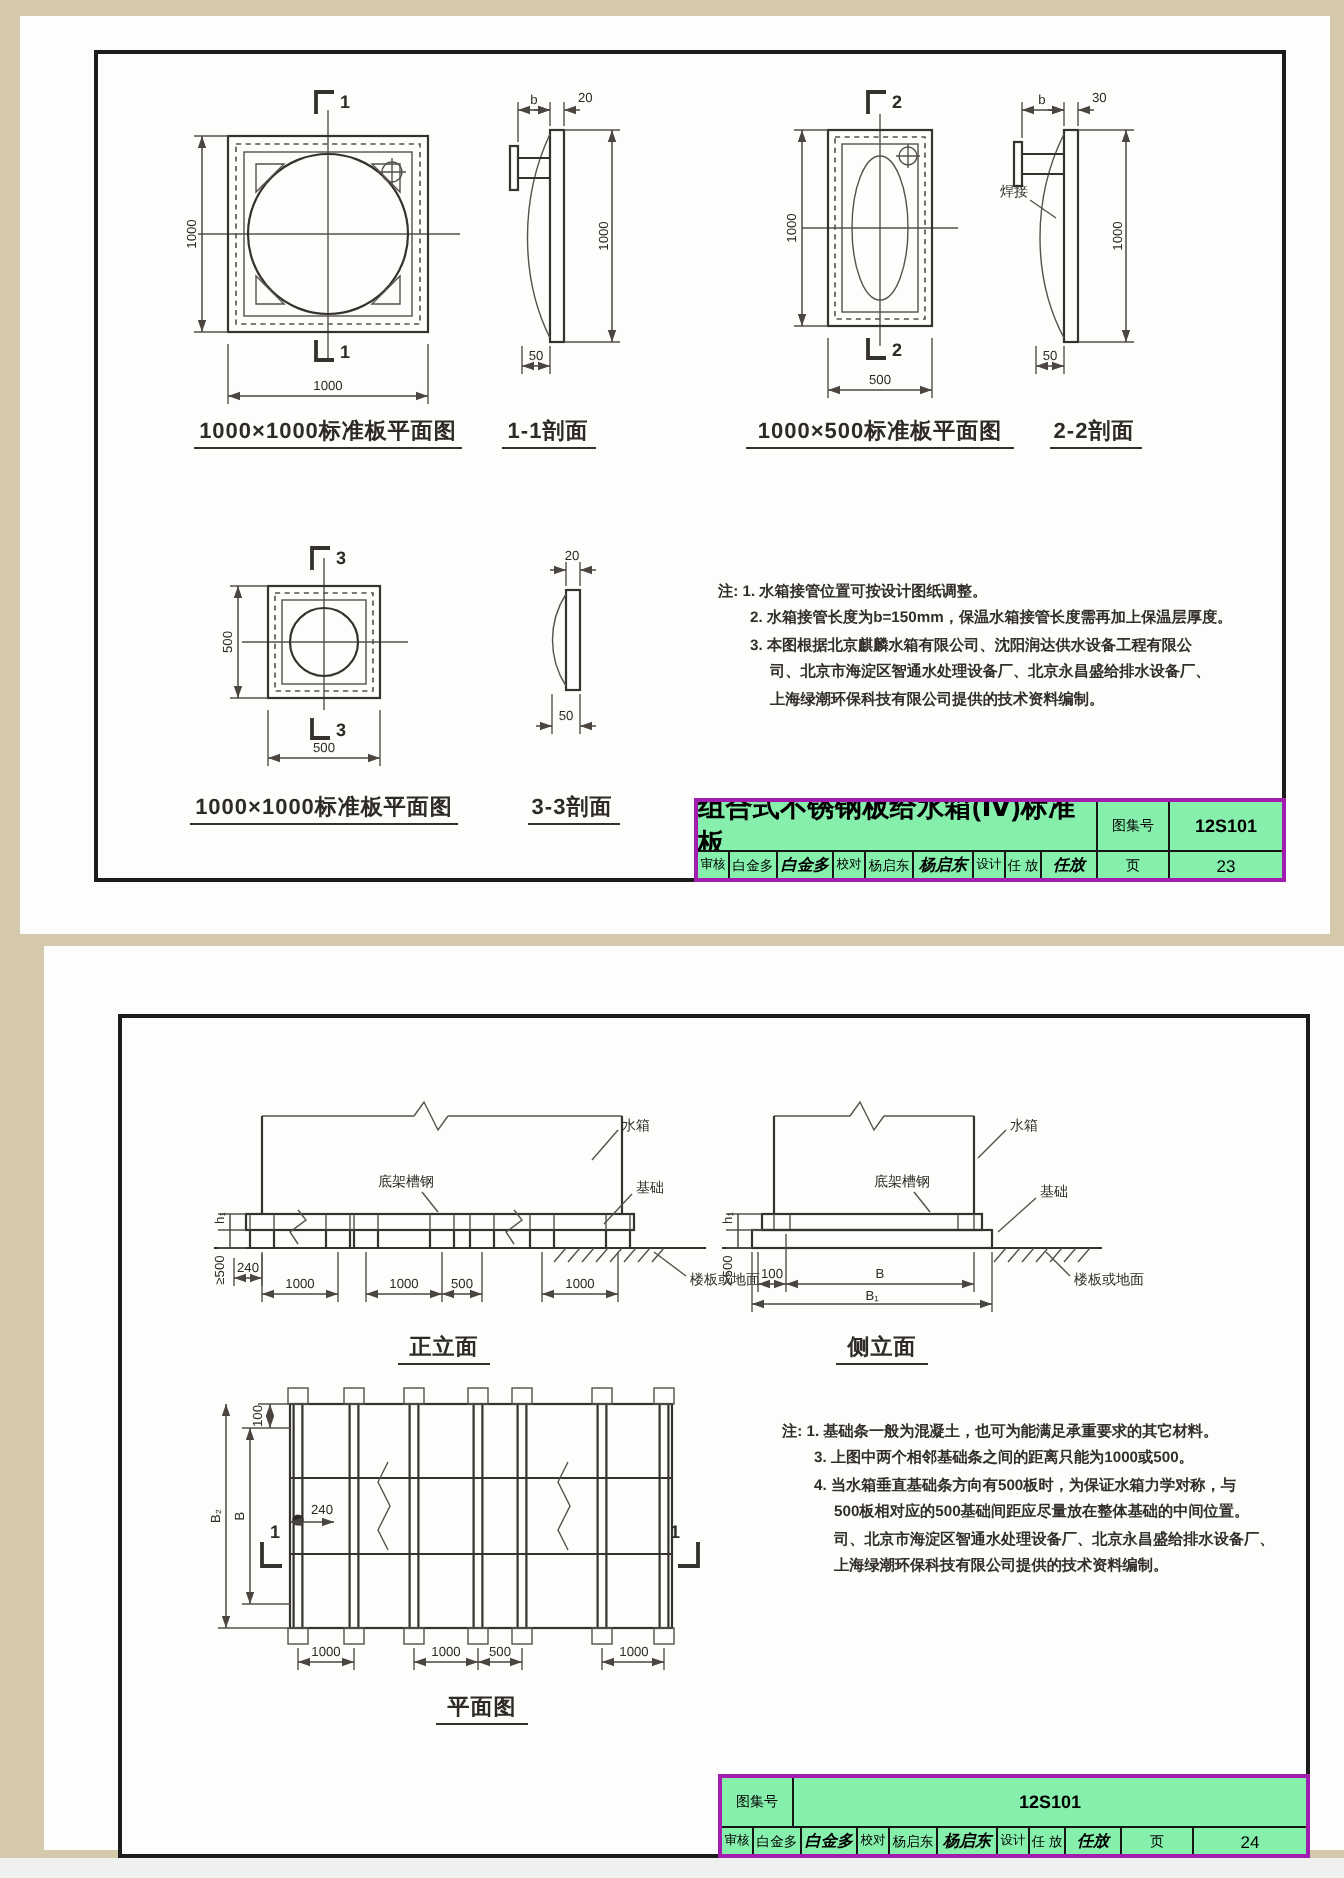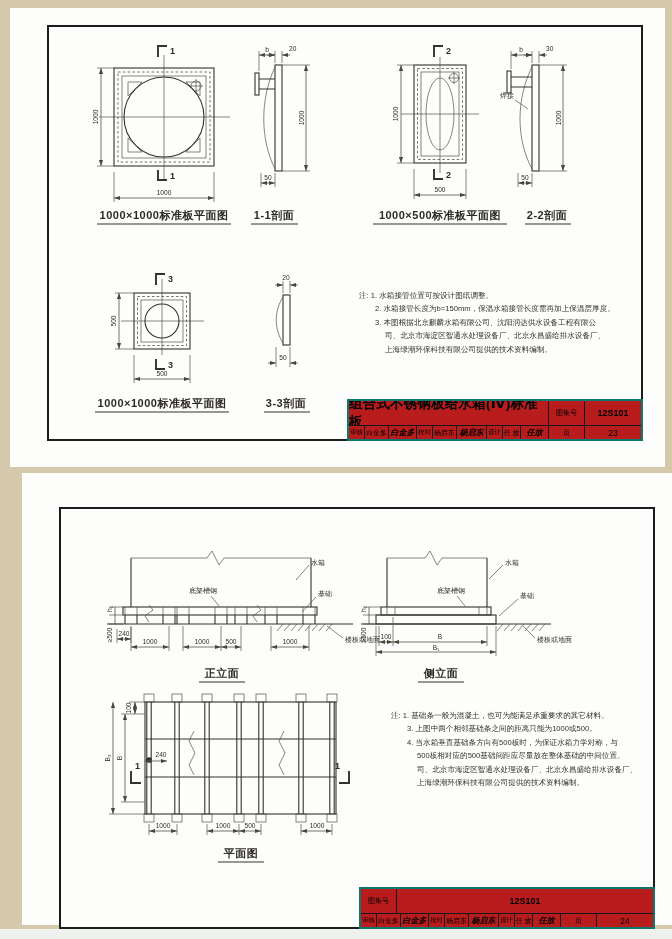--- a/index.html
+++ b/index.html
@@ -16,26 +16,26 @@
   .ln{stroke:#35322e;stroke-width:1.1;fill:none;}
   .md{stroke:#35322e;stroke-width:1.9;fill:none;}
   .tn{stroke:#55514b;stroke-width:0.7;fill:none;}
   .dash{stroke:#55514b;stroke-width:0.8;fill:none;stroke-dasharray:2.6,2.2;}
   .dm{stroke:#4a463f;stroke-width:0.75;fill:none;}
   text{fill:#2e2b27;}
   .d{font-size:6.6px;}
   .lab{font-size:11px;font-weight:bold;letter-spacing:0.5px;}
   .mk{font-size:9px;font-weight:bold;}
   .ann{font-size:7px;}
-  .notes{position:absolute;font-size:7.6px;line-height:13.4px;color:#33302b;white-space:nowrap;}
+  .notes{position:absolute;font-size:7.6px;line-height:13.4px;color:#33302b;white-space:nowrap;font-weight:bold;}
   #notes1{left:310px;top:262px;width:276px;}
   #notes2{left:330px;top:200px;width:258px;}
   .n-item{margin-left:16px;}
   .n-cont{margin-left:26px;}
-  .tb{position:absolute;right:-2px;bottom:-2px;width:292px;border:2px solid #0f766e;background:#b91c1c;}
+  .tb{position:absolute;right:-2px;bottom:-2px;width:292px;border:2px solid #a21caf;background:#86efac;}
   .tb-top{display:flex;height:24px;border-bottom:1.4px solid #161616;}
   .tb-bot{display:flex;height:13px;text-align:center;}
   .tb .c{display:flex;align-items:center;justify-content:center;border-right:1.2px solid #161616;box-sizing:border-box;overflow:hidden;}
   .tb .c:last-child{border-right:none;}
   .tb-title{flex:0 0 200px;font-size:13.5px;font-weight:bold;letter-spacing:0.2px;}
   .tb-anl{flex:0 0 36px;font-size:7px;}
   .tb-anv{flex:1 1 auto;font-size:9px;font-weight:bold;}
   .s-lab{flex:0 0 16px;font-size:6.3px;}
   .s-nm{flex:0 0 24px;font-size:6.8px;}
   .s-sig{font-style:italic;font-weight:bold;font-size:8px;}

